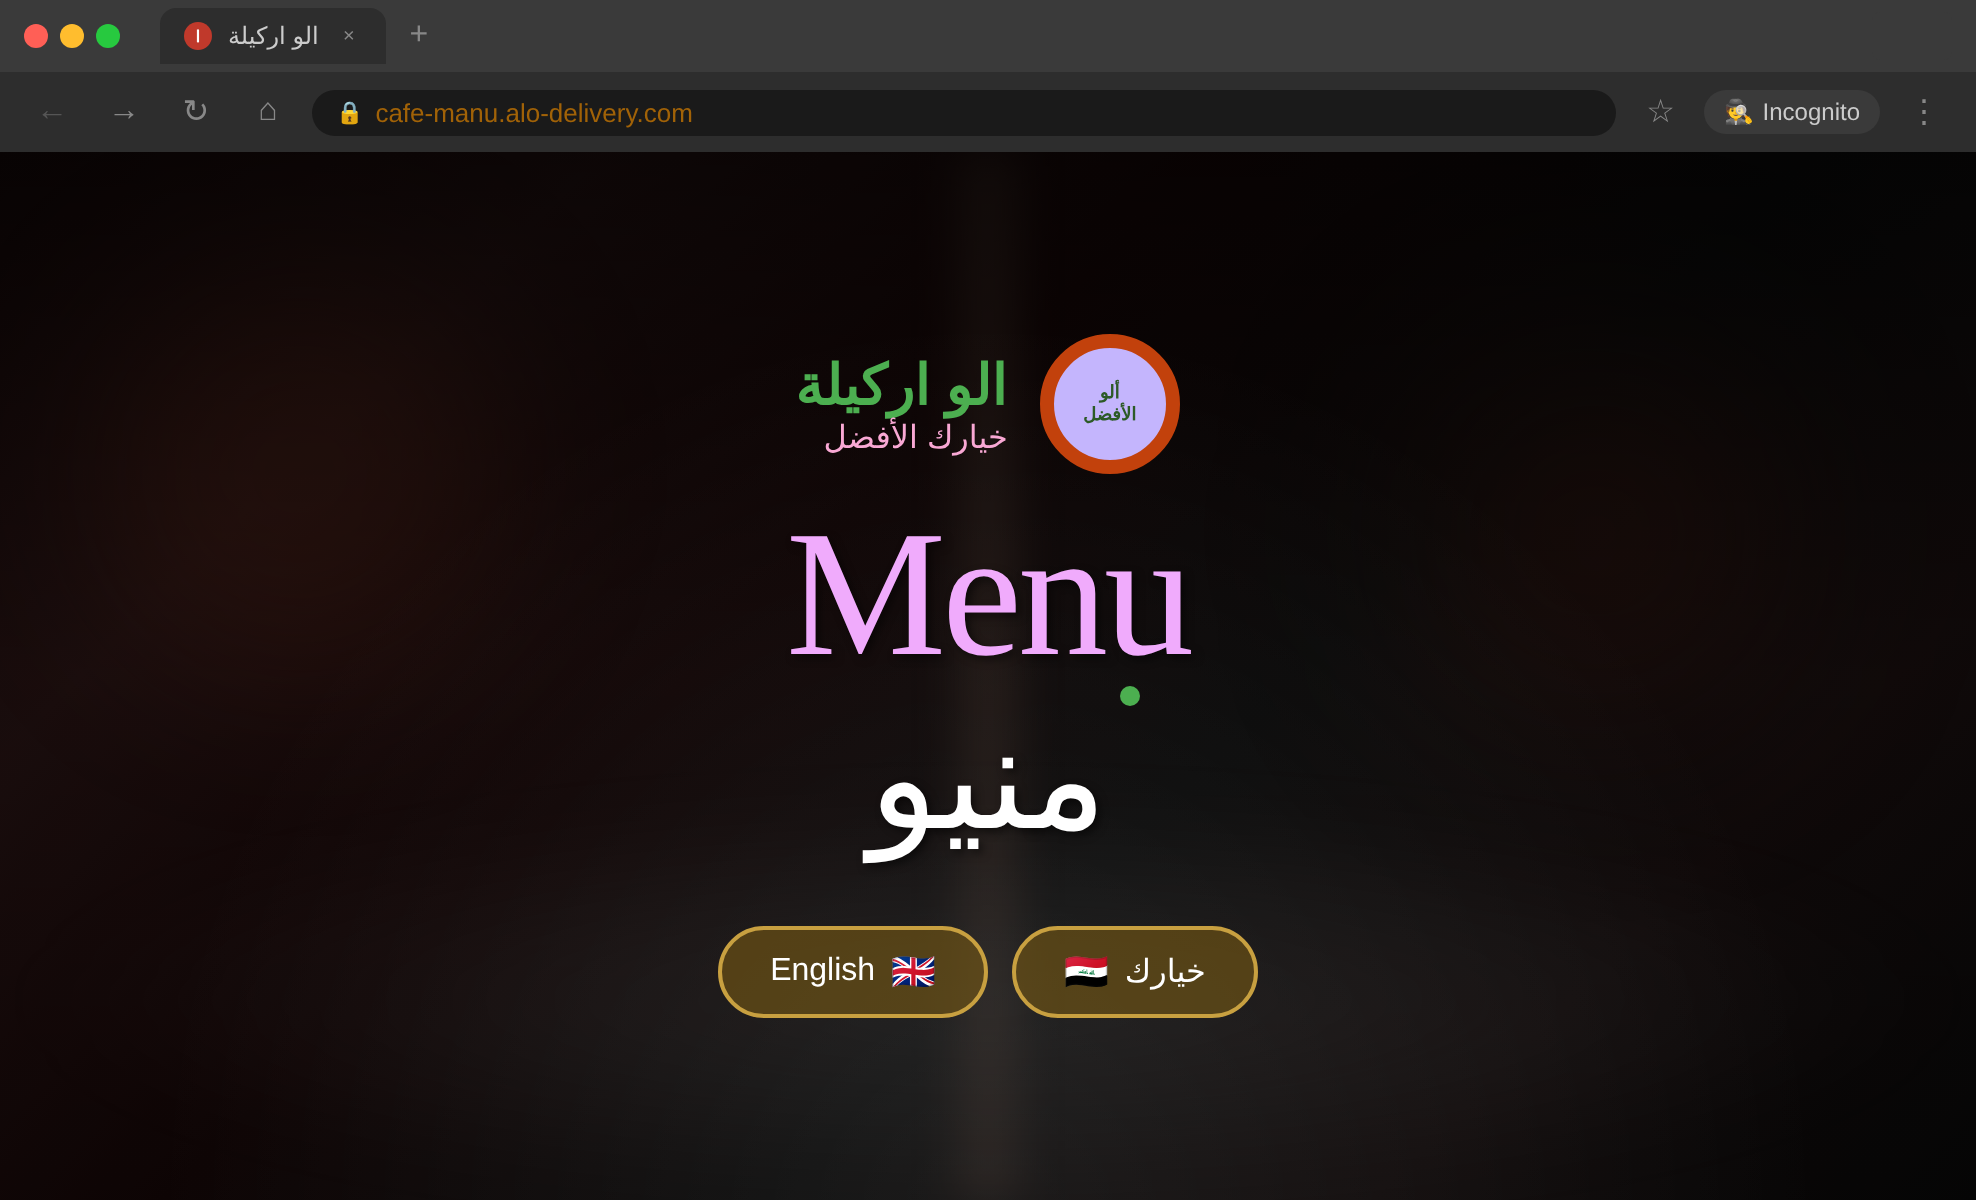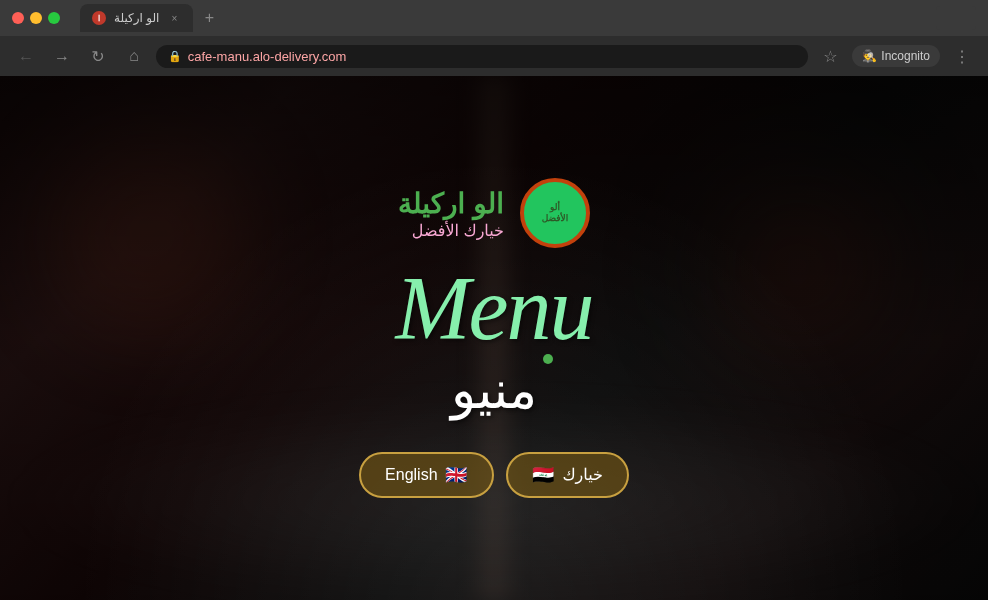--- a/index.html
+++ b/index.html
@@ -128,21 +128,21 @@
       gap: 6px;
     }
 
     .address-lock {
       font-size: 11px;
       color: #888;
     }
 
     .address-text {
       font-size: 13px;
-      color: #fca5a5;
+      color: #a16207;
       flex: 1;
     }
 
     .nav-actions {
       display: flex;
       align-items: center;
       gap: 8px;
     }
 
     .incognito-btn {
@@ -266,52 +266,51 @@
       font-size: 16px;
       color: #f9a8d4;
       direction: rtl;
       text-align: right;
     }
 
     .logo-badge {
       width: 70px;
       height: 70px;
       border-radius: 50%;
-      background: #22c55e;
+      background: #c4b5fd;
       display: flex;
       align-items: center;
       justify-content: center;
       flex-direction: column;
-      border: 4px solid #c2410c;
+      border: 7px solid #c2410c;
     }
 
     .logo-badge-text {
       font-size: 9px;
       color: #2d5a27;
       font-weight: bold;
       text-align: center;
       direction: rtl;
       line-height: 1.3;
     }
 
     .menu-english {
       font-family: 'Georgia', 'Times New Roman', serif;
       font-size: 90px;
-      color: #86efac;
-      font-style: italic;
+      color: #f0abfc;
       font-weight: 300;
       line-height: 1;
       margin-bottom: 8px;
       text-shadow: 2px 2px 4px rgba(0,0,0,0.5);
       letter-spacing: -2px;
       text-align: right;
     }
 
     .menu-arabic {
-      font-size: 52px;
+      font-size: 72px;
       color: white;
       direction: rtl;
       margin-bottom: 32px;
       text-shadow: 2px 2px 4px rgba(0,0,0,0.5);
       line-height: 1.1;
       font-family: 'Arial', sans-serif;
       position: relative;
     }
 
     .menu-arabic-dot {

